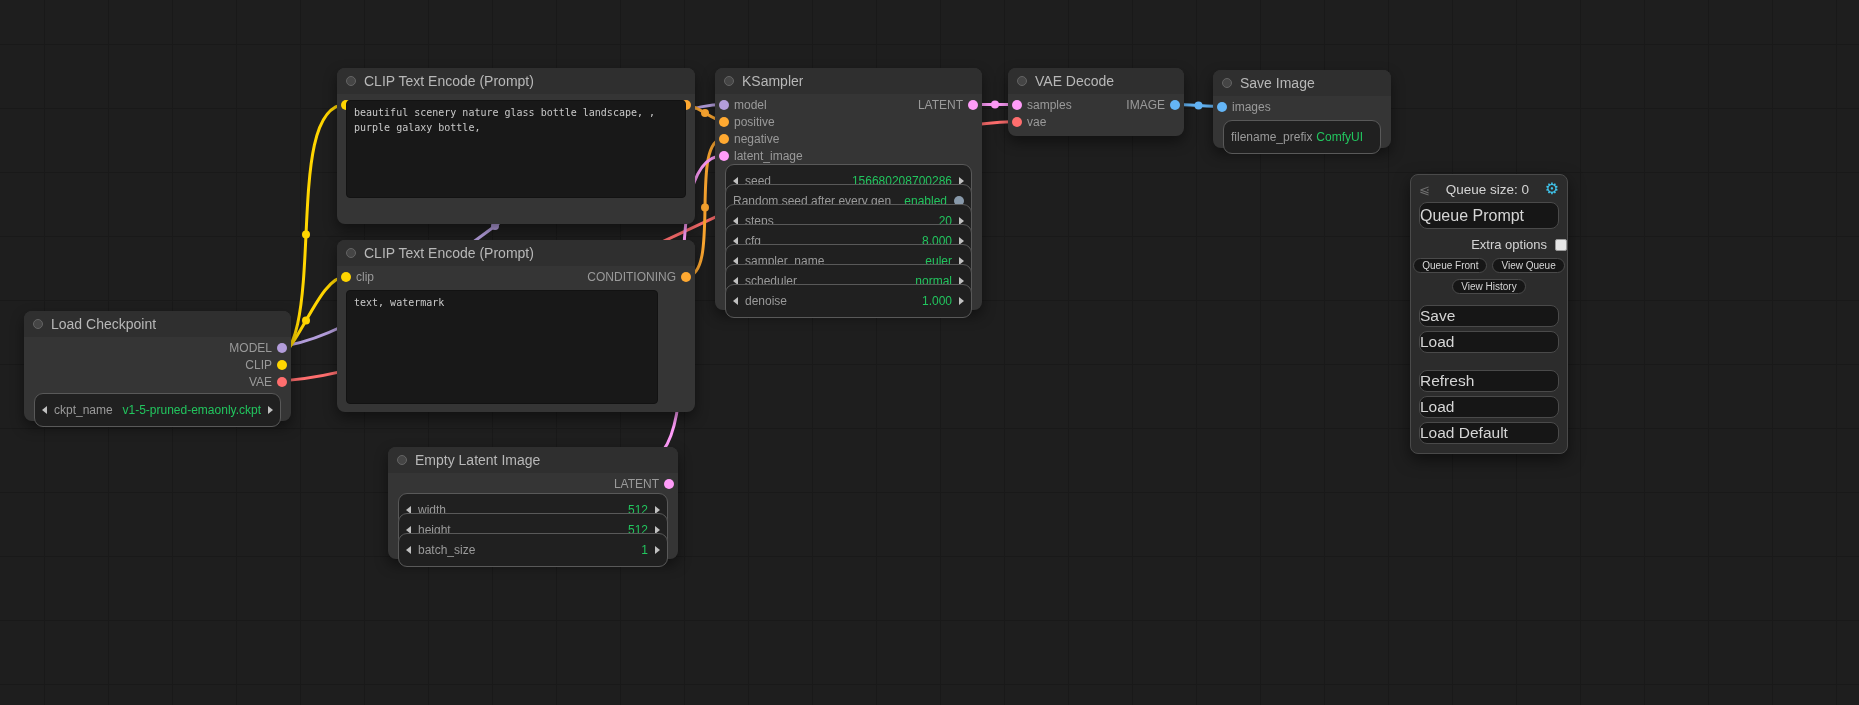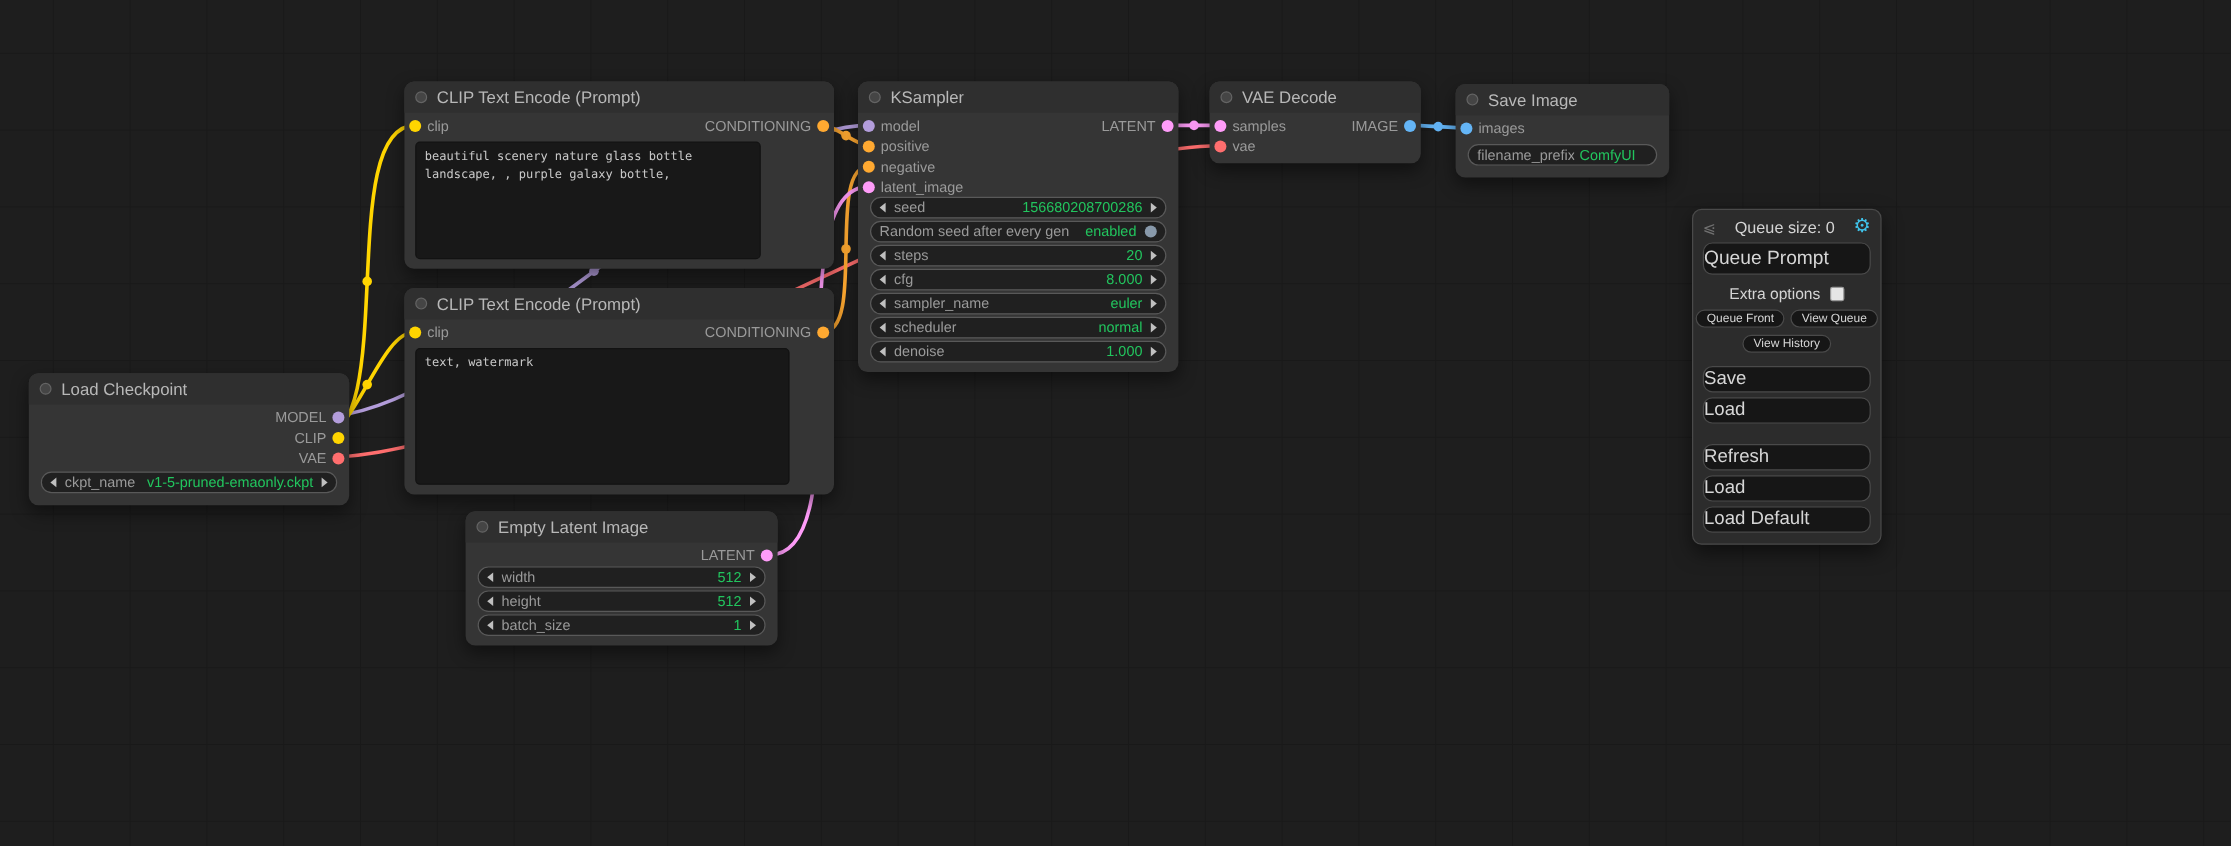--- a/index.html
+++ b/index.html
@@ -14,37 +14,37 @@
   .collapse-dot{width:10px;height:10px;border-radius:50%;background:#454545;border:1px solid #646464;flex:none;}
   .title-text{white-space:nowrap;overflow:hidden;}
   .slot{position:absolute;left:0;right:0;height:17px;color:#9a9a9a;font-size:12px;}
   .slot .dot{position:absolute;top:50%;transform:translateY(-50%);width:10px;height:10px;border-radius:50%;}
   .slot.in .dot{left:4px;}
   .slot.out .dot{right:4px;}
   .slot.in .slot-label{position:absolute;left:19px;top:50%;transform:translateY(-50%);}
   .slot.out .slot-label{position:absolute;right:19px;top:50%;transform:translateY(-50%);}
   .c-model{background:#B39DDB}.c-clip{background:#FFD500}.c-vae{background:#FF6E6E}
   .c-cond{background:#FFA931}.c-latent{background:#FF9CF9}.c-image{background:#64B5F6}
-  .widget{position:absolute;left:10px;right:10px;height:18px;background:#202020;border:1px solid #595959;border-radius:9px;display:flex;align-items:center;padding:0 7px;font-size:12px;color:#9a9a9a;}
+  .widget{position:absolute;left:10px;right:10px;height:18px;background:#202020;border:1px solid #595959;border-radius:9px;display:flex;align-items:center;padding:16px 7px;font-size:12px;color:#9a9a9a;}
   .widget .arr{flex:none;width:0;height:0;border-top:4px solid transparent;border-bottom:4px solid transparent;}
   .widget .arr.left{border-right:5px solid #c0c0c0;margin-right:7px;}
   .widget .arr.right{border-left:5px solid #c0c0c0;margin-left:7px;}
   .widget .wname{white-space:nowrap;overflow:hidden;}
   .widget .wvalue{margin-left:auto;color:#22c55e;white-space:nowrap;}
   .widget.toggle .knob{flex:none;width:10px;height:10px;border-radius:50%;background:#8899AA;margin-left:7px;}
   .prompt{position:absolute;background:#181818;border:1px solid #121212;border-radius:4px;color:#c9c9c9;font-family:"DejaVu Sans Mono",monospace;font-size:10px;line-height:1.45;padding:5px 7px;white-space:pre-wrap;word-break:break-word;overflow:hidden;}
   #menu{position:absolute;z-index:3;left:1410px;top:174px;width:158px;background:#2c2c2c;border:1px solid #4a4a4a;border-radius:8px;box-shadow:0 6px 16px rgba(0,0,0,.5);color:#cfcfcf;padding-bottom:9px;}
   .menu-header{display:flex;align-items:center;padding:6px 8px 3px;}
   .drag-handle{color:#707070;font-size:13px;line-height:1;cursor:grab;}
   .queue-size{flex:1;text-align:center;font-size:13.5px;color:#d4d4d4;}
   .gear{color:#3fc3ea;font-size:16px;line-height:1;cursor:pointer;}
   .btn{display:block;background:#161616;border:1px solid #4a4a4a;border-radius:8px;color:#d6d6d6;text-align:left;cursor:pointer;}
   .btn.big{width:140px;margin:0 auto;height:22px;line-height:20px;font-size:15.5px;}
   #btn-queue-prompt{height:27px;line-height:25px;font-size:16px;margin-top:2px;}
-  .extra-row{display:flex;align-items:center;justify-content:center;gap:8px;margin-top:8px;font-size:13px;color:#d4d4d4;}
+  .extra-row{display:flex;align-items:center;justify-content:flex-end;gap:8px;margin-top:8px;font-size:13px;color:#d4d4d4;}
   .checkbox{width:12px;height:12px;background:#e6e6e6;border:1px solid #9a9a9a;border-radius:2px;}
   .small-row{display:flex;justify-content:center;gap:5px;margin-top:6px;}
   .btn.small{display:inline-block;font-size:10px;height:15px;line-height:13px;padding:0 8px;border-radius:8px;}
 </style>
 </head>
 <body>
 
 <div id="canvas"></div>
 
 <svg id="wires" width="1859" height="705" viewBox="0 0 1859 705">
@@ -99,40 +99,40 @@
     <span class="title-text">CLIP Text Encode (Prompt)</span>
   </div>
   <div class="slot in" style="top:28px">
     <span class="dot c-clip"></span>
     <span class="slot-label">clip</span>
   </div>
   <div class="slot out" style="top:28px">
     <span class="slot-label">CONDITIONING</span>
     <span class="dot c-cond"></span>
   </div>
-  <div class="prompt" style="left:9px;top:50px;width:288px;height:98px">beautiful scenery nature glass bottle landscape, , purple galaxy bottle,</div>
+  <div class="prompt" style="left:9px;top:32px;width:340px;height:98px">beautiful scenery nature glass bottle landscape, , purple galaxy bottle,</div>
 </div>
 
 <div class="node" style="left:337px;top:240px;width:358px;height:172px">
   <div class="node-title">
     <span class="collapse-dot"></span>
     <span class="title-text">CLIP Text Encode (Prompt)</span>
   </div>
   <div class="slot in" style="top:28px">
     <span class="dot c-clip"></span>
     <span class="slot-label">clip</span>
   </div>
   <div class="slot out" style="top:28px">
     <span class="slot-label">CONDITIONING</span>
     <span class="dot c-cond"></span>
   </div>
   <div class="prompt" style="left:9px;top:50px;width:312px;height:114px">text, watermark</div>
 </div>
 
-<div class="node" style="left:388px;top:426px;width:260px;height:112px">
+<div class="node" style="left:388px;top:447px;width:290px;height:112px">
   <div class="node-title">
     <span class="collapse-dot"></span>
     <span class="title-text">Empty Latent Image</span>
   </div>
   <div class="slot out" style="top:28px">
     <span class="slot-label">LATENT</span>
     <span class="dot c-latent"></span>
   </div>
   <div class="widget" style="top:46px">
     <span class="arr left"></span>

